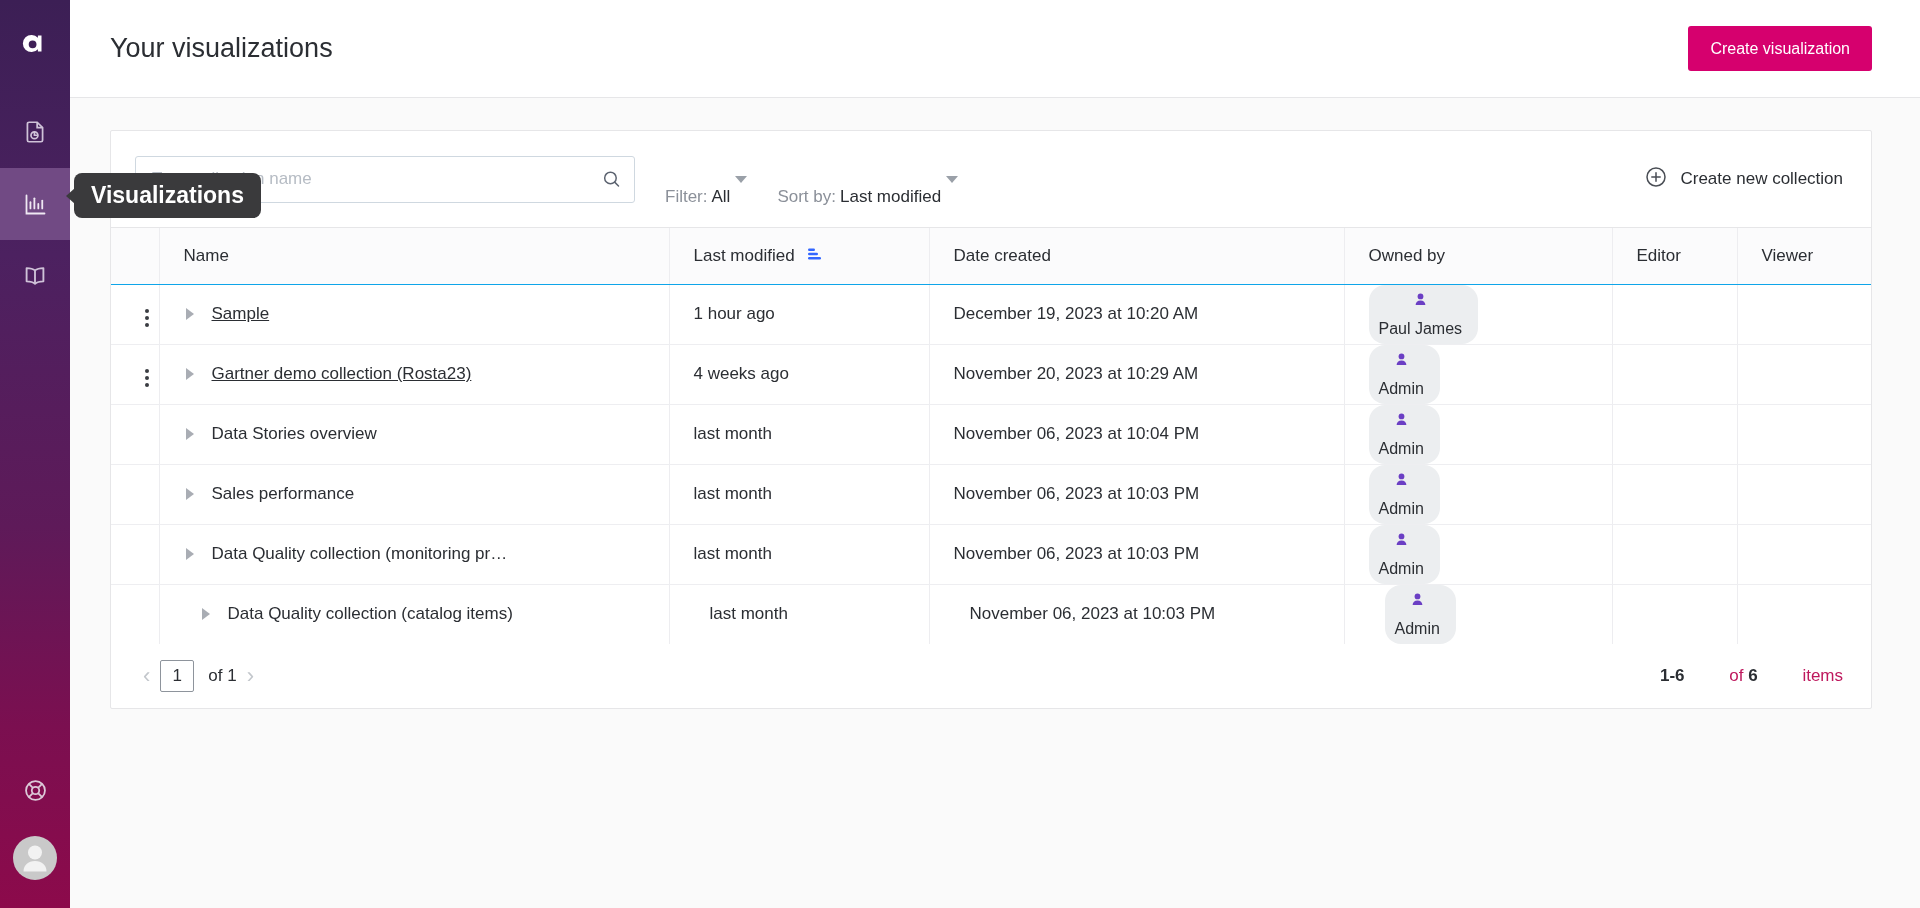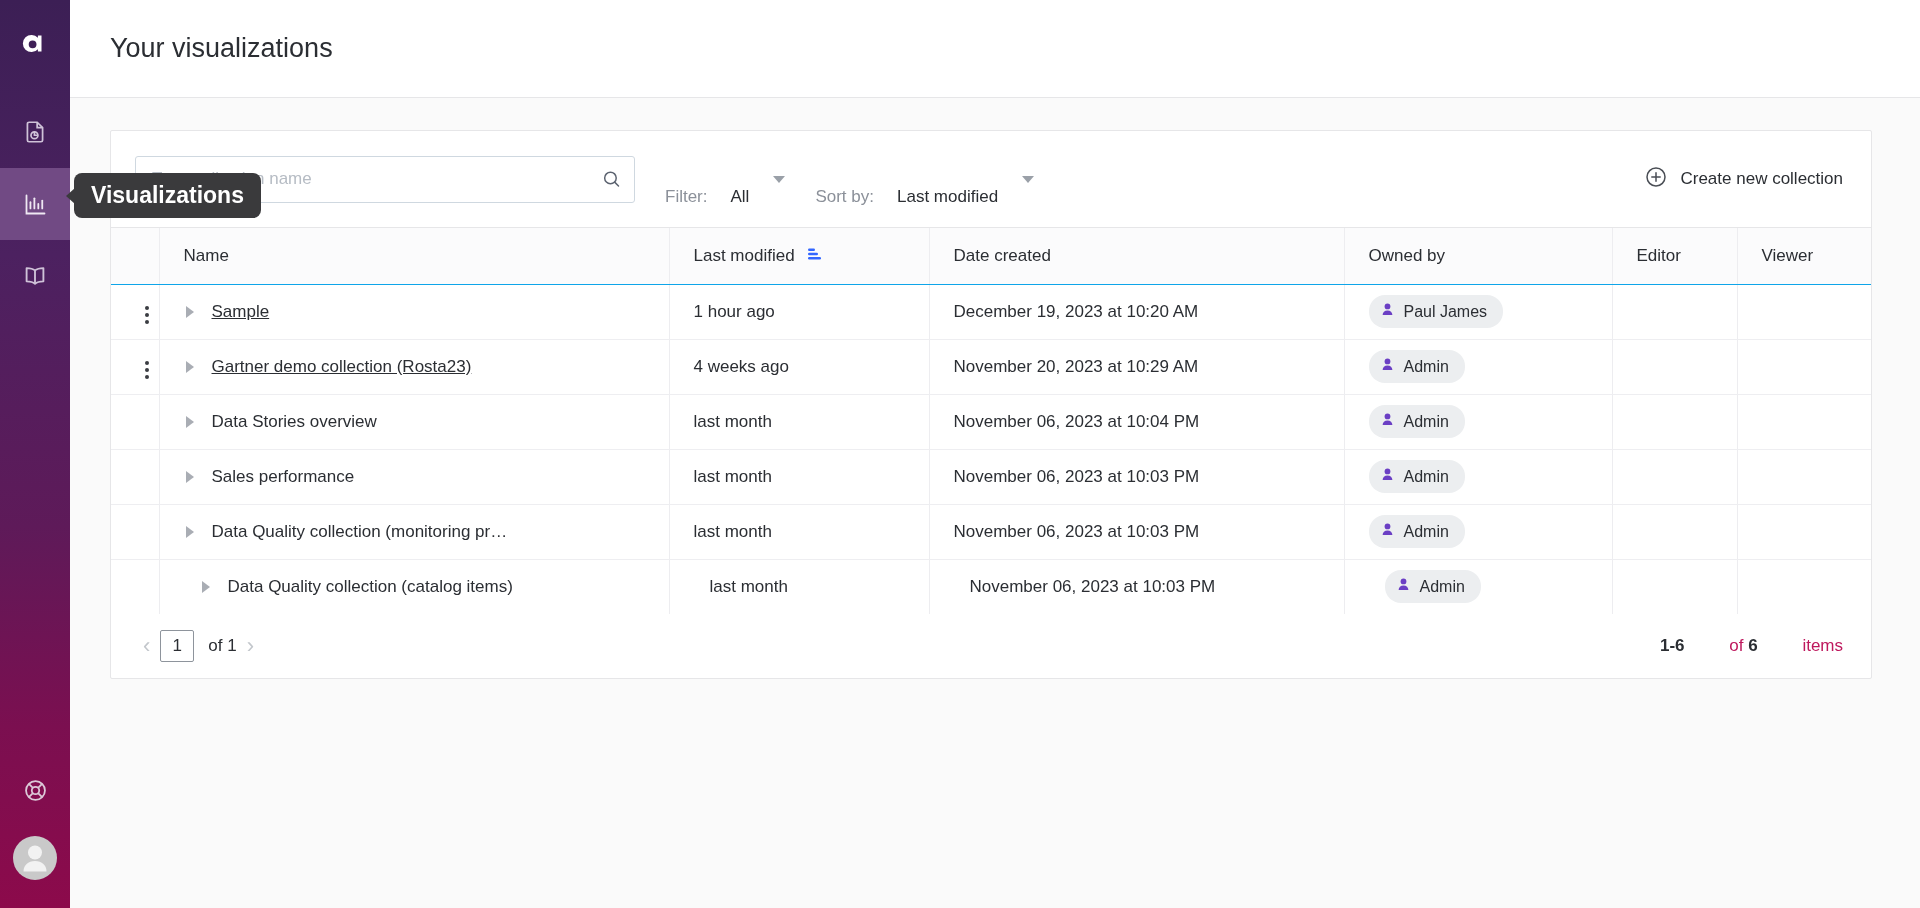--- a/index.html
+++ b/index.html
@@ -174,21 +174,21 @@
     cursor: pointer;
     background: none;
     border: none;
     padding: 0;
     display: flex;
   }
 
   .dropdown {
     display: flex;
     align-items: baseline;
-    gap: 23px;
+    gap: 4px;
     margin-left: 30px;
     cursor: pointer;
     font-size: 17px;
     white-space: nowrap;
   }
   .dd-label { color: #8b9099; }
   .dd-value { color: #2b2e33; margin-top: 36px; }
   .caret {
     width: 0; height: 0;
     border-left: 6px solid transparent;
@@ -273,20 +273,21 @@
 
   .chip {
     display: inline-flex;
     align-items: center;
     gap: 8px;
     background: #eceef0;
     border-radius: 16px;
     padding: 6px 16px 6px 10px;
     font-size: 16px;
     color: #2b2e33;
+    flex-direction: column;
   }
 
   
   .pager {
     height: 64px;
     display: flex;
     align-items: center;
     padding: 0 28px 0 22px;
   }
   .chev {
@@ -384,20 +385,21 @@
     </div>
 
     <div class="tooltip">Visualizations</div>
   </nav>
 
   <main class="main">
 
     <div class="topbar">
       <h1 class="page-title">Your visualizations</h1>
       <div class="topbar-spacer"></div>
+      <button class="btn-primary">Create visualization</button>
     </div>
 
     <div class="content">
       <section class="card">
 
         <div class="toolbar">
           <div class="search-wrap">
             <input class="search-input" type="text" placeholder="Type collection name" style="">
             <button class="search-icon-btn">
               <svg width="21" height="21" viewBox="0 0 24 24" fill="none" stroke="currentColor" stroke-width="1.7" stroke-linecap="round">

